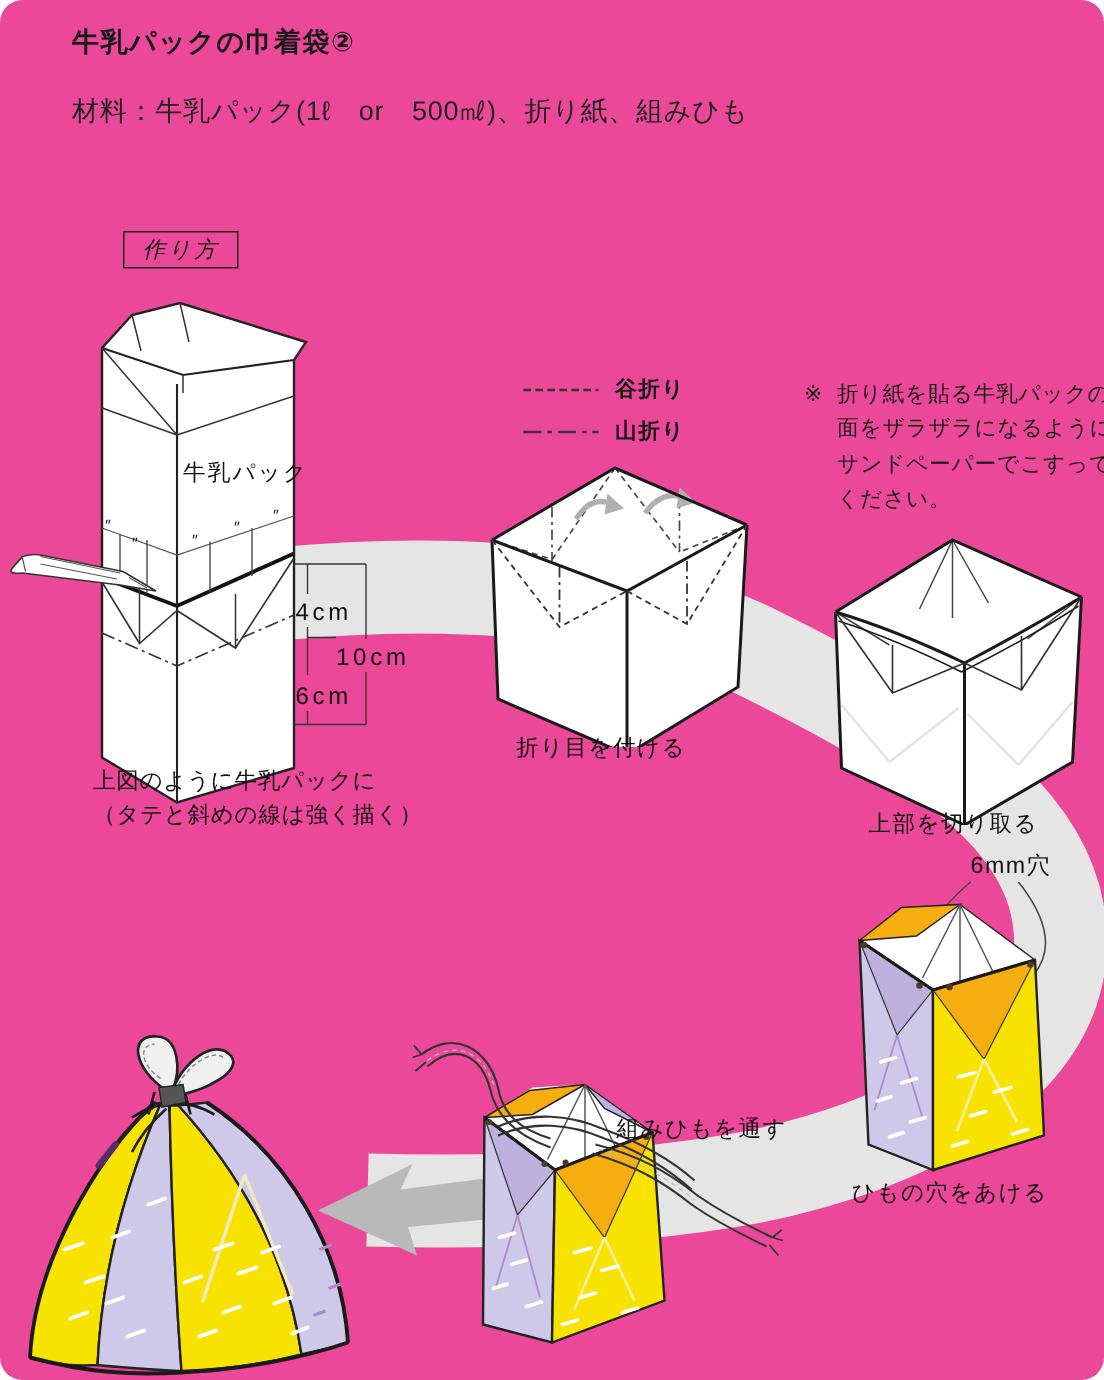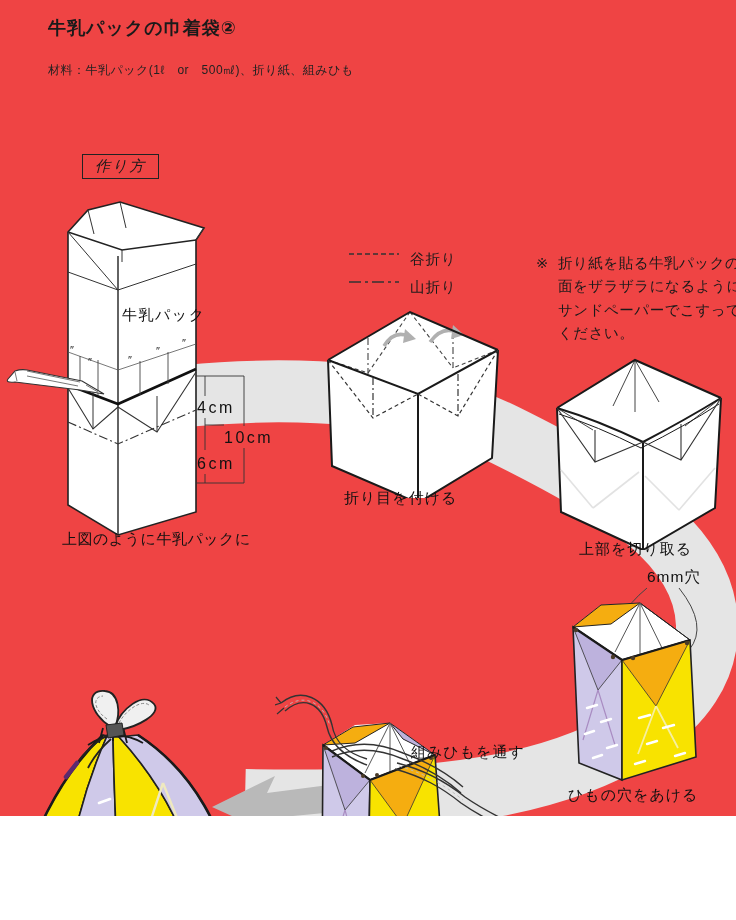--- a/index.html
+++ b/index.html
@@ -1,27 +1,27 @@
 <!DOCTYPE html>
 <html><head>
 <meta charset="utf-8">
 <style>
   html,body{margin:0;padding:0;background:#fff;}
   .page{
-    position:relative;width:736px;height:816px;background:#ef4444;overflow:hidden;
-    font-family:"Liberation Sans","DejaVu Sans",sans-serif;color:#1a1a1a;
+    position:relative;width:736px;height:920px;background:#ec4899;overflow:hidden;
+    font-family:"Liberation Sans","DejaVu Sans",sans-serif;color:#1a1a1a;border-radius:15px;
   }
   .abs{position:absolute;}
   .title{font-size:18px;font-weight:bold;letter-spacing:1px;}
-  .matline{font-size:12px;letter-spacing:0.5px;color:#222;}
+  .matline{font-size:18px;letter-spacing:0.5px;color:#222;}
   .methodbox{border:1.6px solid #222;padding:2px 12px;font-size:15px;letter-spacing:2px;font-style:italic;}
   .cap{font-size:15px;line-height:1.5;letter-spacing:0.5px;color:#111;}
   .cap div{white-space:nowrap;}
   .cap-single{font-size:15px;letter-spacing:1px;color:#111;white-space:nowrap;}
-  .legend-row{display:flex;margin-bottom:9px;}
+  .legend-row{display:flex;align-items:center;margin-bottom:9px;font-weight:bold;}
   .legend-row svg{margin-right:10px;}
   .legend-label{font-size:14.5px;letter-spacing:1px;}
   .note{display:flex;font-size:14.5px;line-height:1.62;letter-spacing:0.5px;}
   .note .mark{width:22px;flex:none;}
   .note div.lines div{white-space:nowrap;}
   svg text{font-family:"Liberation Sans","DejaVu Sans",sans-serif;}
 </style>
 </head>
 <body>
 
@@ -68,22 +68,23 @@
     <g stroke="#333" stroke-width="0.9">
       <path d="M196,184 L244,184 M205,233 L224,233 M196,291 L244,291" fill="none"></path>
       <path d="M205,184 L205,204 M205,226 L205,258 M205,282 L205,291" fill="none"></path>
       <path d="M244,184 L244,234 M244,256 L244,291" fill="none"></path>
     </g>
     <text x="197" y="221" font-size="16" letter-spacing="2.5" fill="#111">4cm</text>
     <text x="224" y="251" font-size="16" letter-spacing="2.5" fill="#111">10cm</text>
     <text x="197" y="277" font-size="16" letter-spacing="2.5" fill="#111">6cm</text>
   </svg>
 
-  <div class="abs cap" style="left:62px;top:528px;">
+  <div class="abs cap" style="left:62px;top:510px;">
     <div>上図のように牛乳パックに</div>
+    <div>（タテと斜めの線は強く描く）</div>
   </div>
 
   <div class="abs" style="left:348px;top:250px;">
     <div class="legend-row">
       <svg width="52" height="8">
         <line x1="1" y1="4" x2="51" y2="4" stroke="#333" stroke-width="1.6" stroke-dasharray="5 3"></line>
       </svg>
       <span class="legend-label">谷折り</span>
     </div>
     <div class="legend-row">

